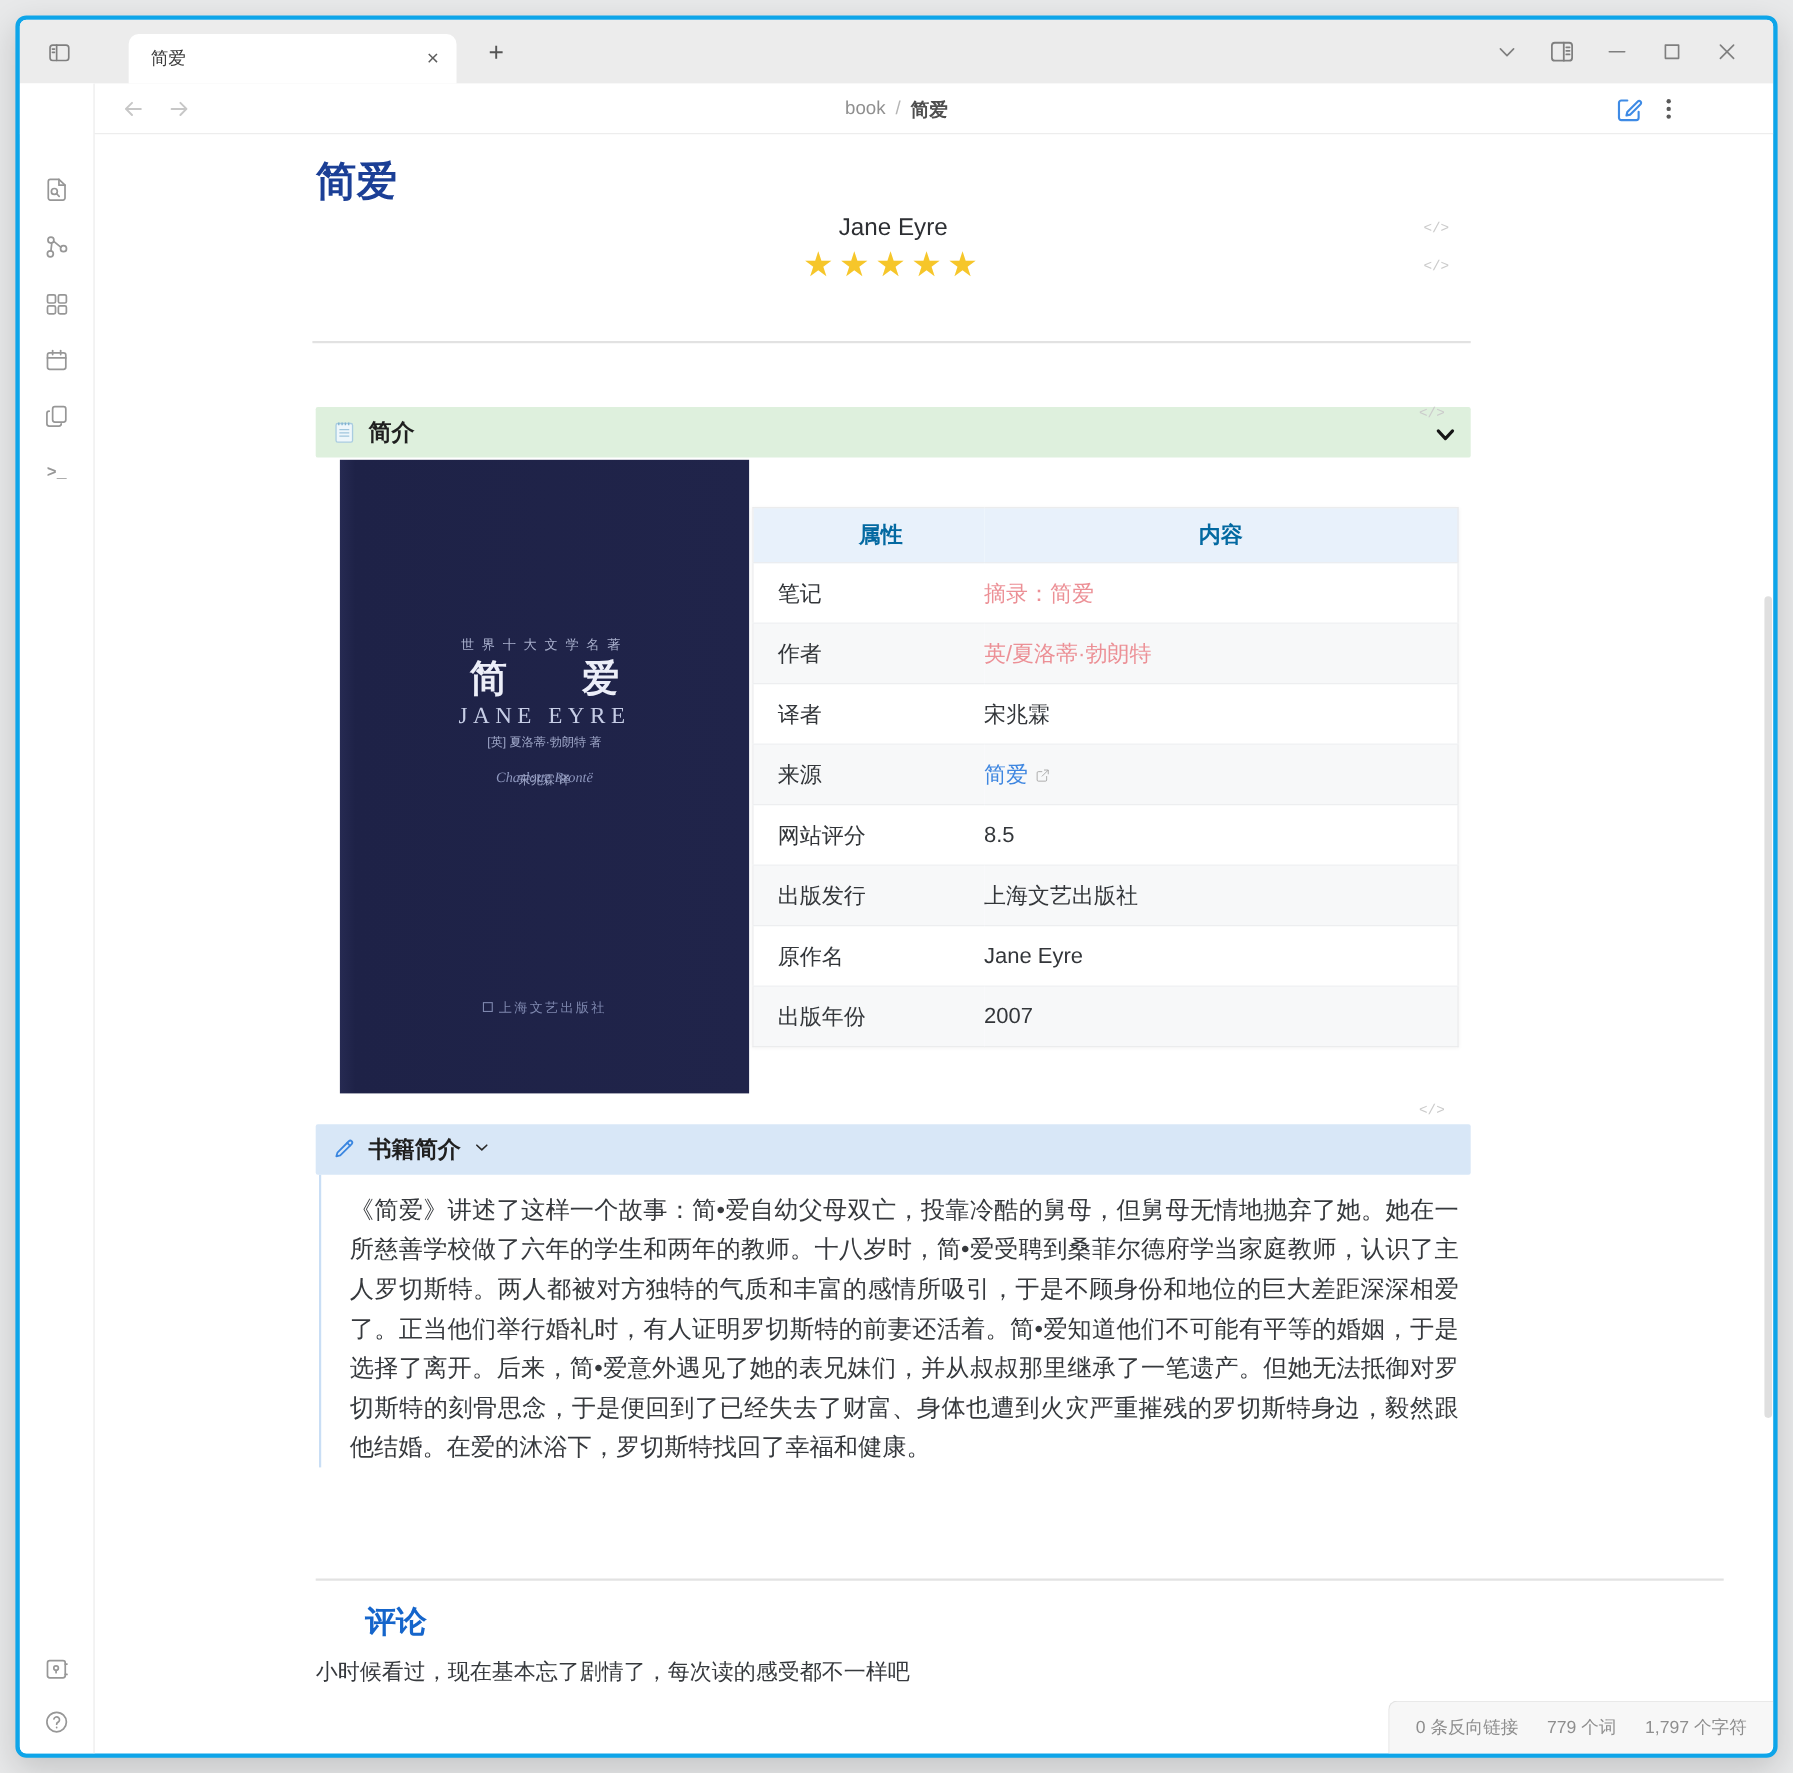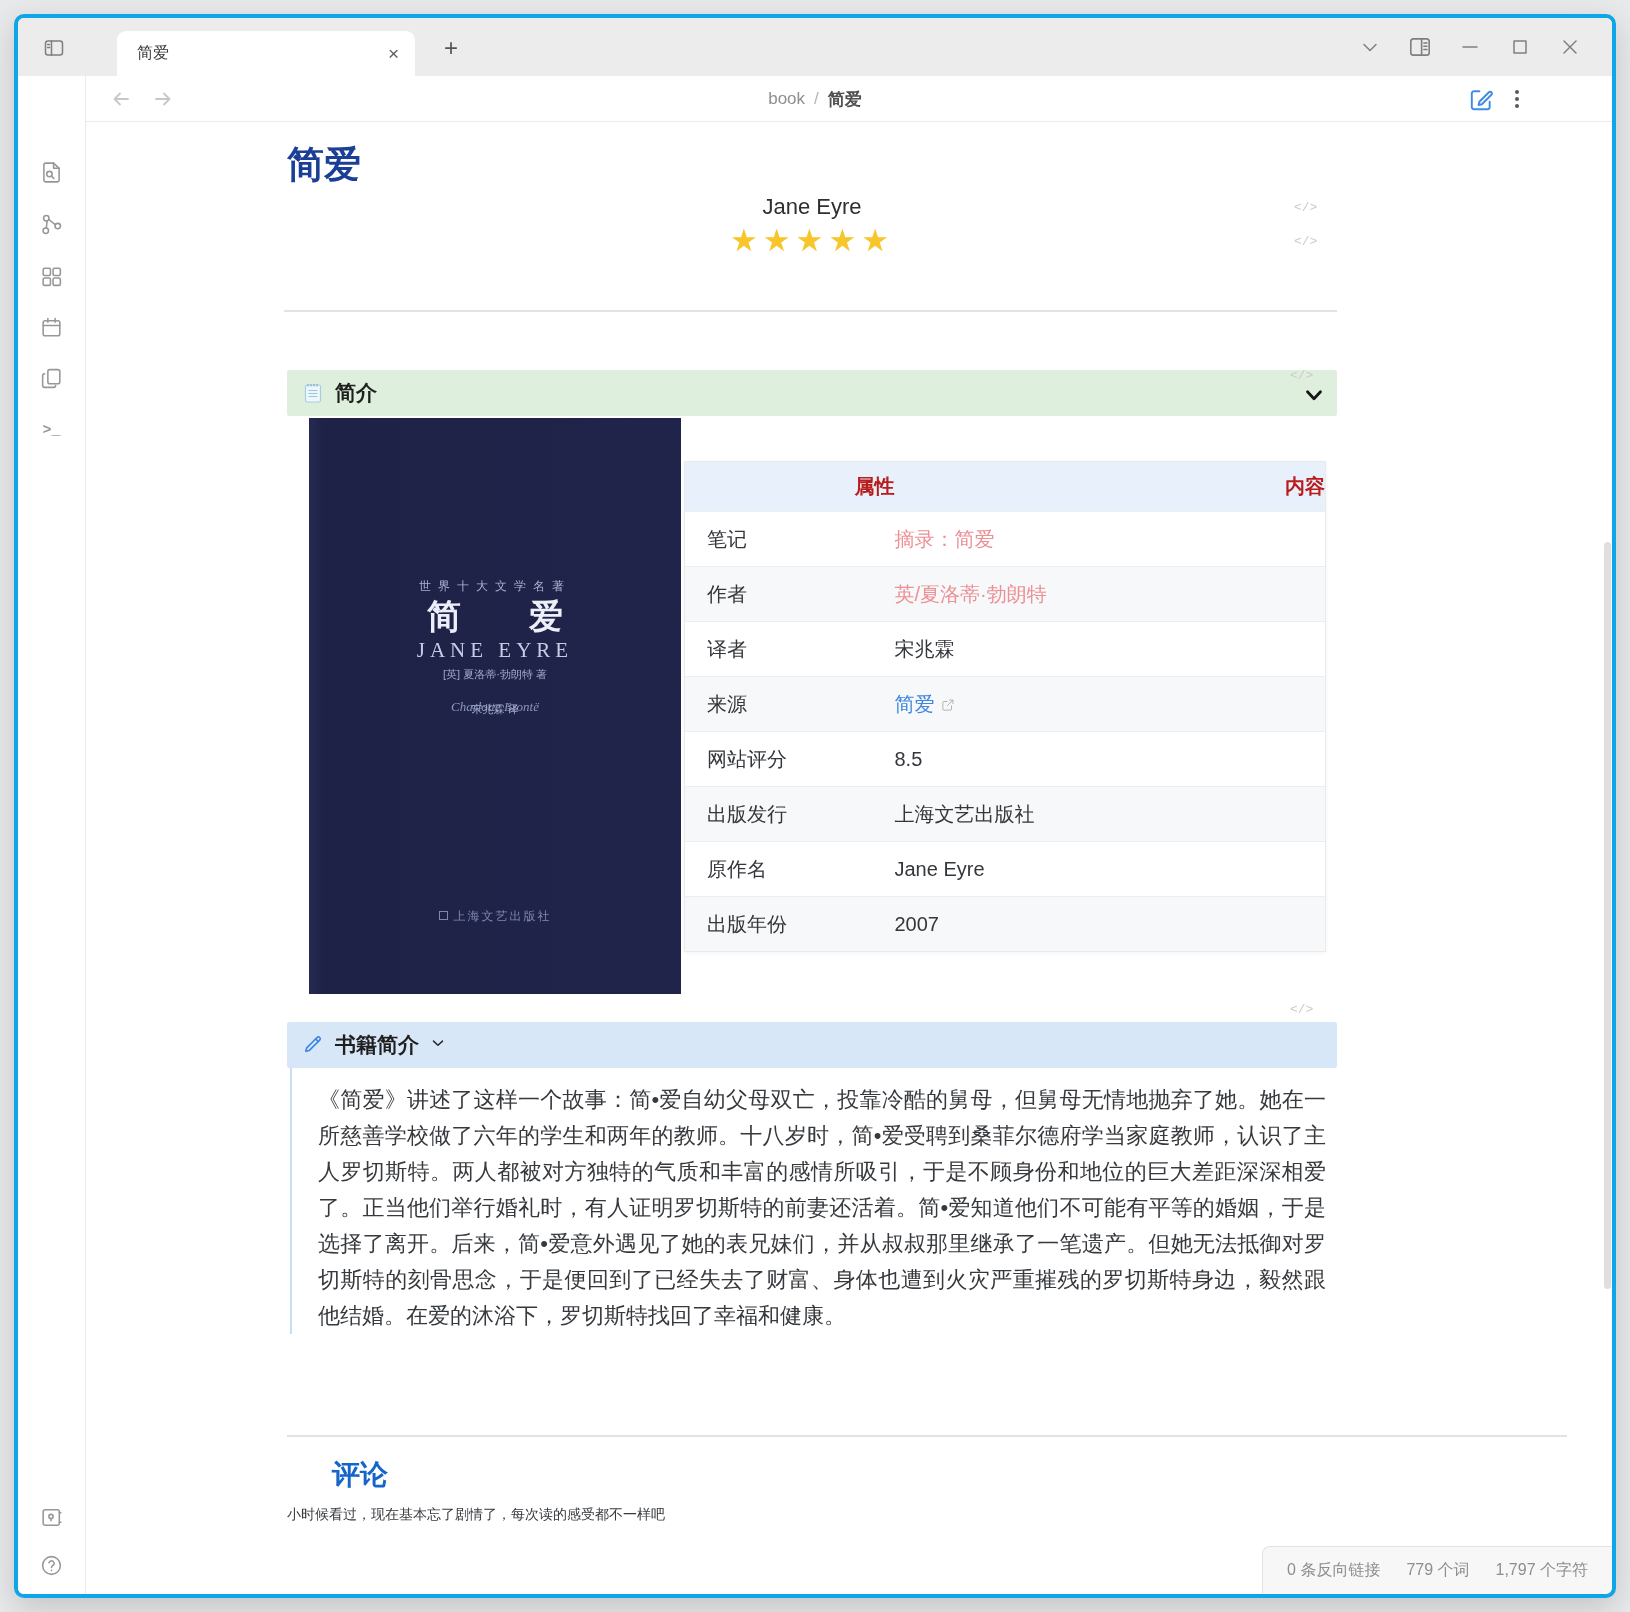--- a/index.html
+++ b/index.html
@@ -66,34 +66,34 @@
   .cv-title { top:176px; font-size:34px; font-weight:700; font-family:"Liberation Serif", serif; color:#eceef8; }
   .cv-en { top:220px; font-size:21px; letter-spacing:5px; font-family:"Liberation Serif", serif; color:#c6cde6; }
   .cv-author { top:249px; font-size:11px; color:#9fa7c8; }
   .cv-author-en { top:281px; font-size:13px; font-style:italic; font-family:"Liberation Serif", serif; color:#8d96bd; }
   .cv-trans { top:284px; font-size:11px; color:#9fa7c8; }
   .cv-pub { top:490px; font-size:12px; color:#7e87ae; letter-spacing:2px; }
   .cv-pub i { display:inline-block; width:9px; height:9px; border:1px solid #7e87ae; margin-right:6px; }
   
   .attr-table { position:absolute; left:666px; top:443px; width:642px; border-collapse:collapse;
                 background:#fff; border:1px solid #e9eaec; box-shadow:0 1px 4px rgba(0,0,0,.05); font-size:20px; }
-  .attr-table th { background:#e8f1fb; height:50px; text-align:right; font-weight:700; color:#b91c1c;margin-left:42px; }
+  .attr-table th { background:#e8f1fb; height:50px; text-align:center; font-weight:700; color:#0369a1;margin-left:42px; }
   .attr-table td { height:55px; border-top:1px solid #ebedef; color:#33363a; }
   .attr-table th:first-child, .attr-table td:first-child { width:210px; padding-left:22px; }
   .attr-table tr.alt td { background:#f7f8f9; }
   a.link { text-underline-offset:4px; cursor:pointer; }
   a.pink { color:#ec9096; }
   a.blue { color:#3e86e0; }
   .ext-ico { display:inline-block; margin-left:6px; vertical-align:-1px; }
   .ext-ico svg { stroke:#a3a3a3; fill:none; stroke-width:1.4; stroke-linecap:round; stroke-linejoin:round; }
   
   .summary-block { position:absolute; left:272px; top:1050px; width:1047px; border-left:2px solid #c9def5; padding:14px 0 0 26px; }
   .summary-text { width:1008px; font-size:22px; line-height:36px; color:#36393d; text-align:justify; }
   .comments-heading { position:absolute; left:269px; top:1438px; font-size:28px; font-weight:800;margin-left:45px; }
-  .comment-text { position:absolute; left:269px; top:1488px; font-size:14px; color:#36393d; }
+  .comment-text { position:absolute; left:269px; top:1488px; font-size:20px; color:#36393d; }
   
   .statusbar { position:absolute; right:0; bottom:0; height:48px; background:#f7f7f7;
                border-left:1px solid #e3e3e3; border-top:1px solid #e3e3e3; border-radius:8px 0 9px 0;
                display:flex; align-items:center; gap:26px; padding:0 24px; font-size:16px; color:#8e8e8e; }
   .scroll-thumb { position:absolute; left:1586px; top:524px; width:7px; height:747px; background:#dfdfdf; border-radius:4px; }
   
   .mini-ico { width:24px; height:24px; flex:0 0 auto; }
 </style>
 </head>
 <body>

